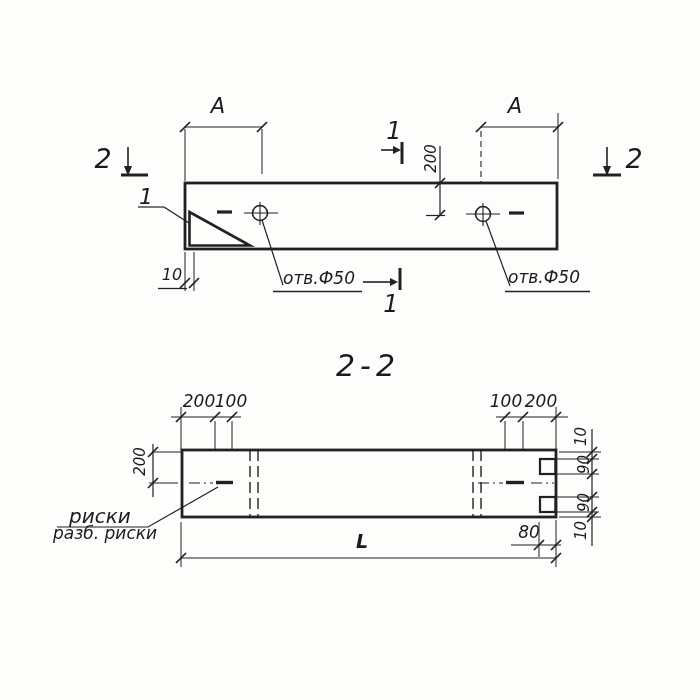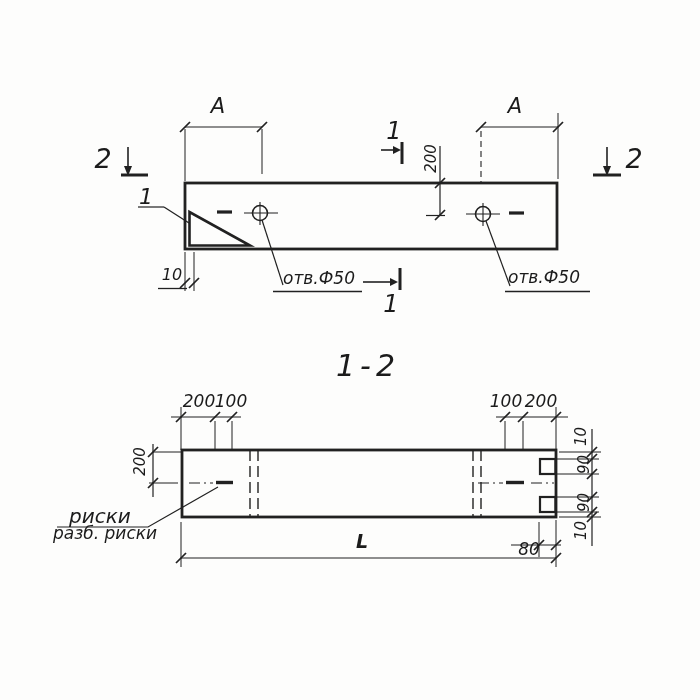--- a/index.html
+++ b/index.html
@@ -203,29 +203,29 @@
   <div class="lbl" style="left:381px;top:119px;width:26px;font-size:24px;">1</div>
   <div class="lbl" style="left:378px;top:292px;width:26px;font-size:24px;">1</div>
   <div class="lbl" style="left:136px;top:186px;width:20px;font-size:22px;">1</div>
   <div class="lbl" style="left:203px;top:96px;width:30px;font-size:21px;">A</div>
   <div class="lbl" style="left:500px;top:96px;width:30px;font-size:21px;">A</div>
   <div class="lbl rot" style="left:406px;top:151px;width:50px;font-size:15px;">200</div>
   <div class="lbl" style="left:157px;top:267px;width:30px;font-size:16px;">10</div>
   <div class="lbl" style="left:283px;top:270px;font-size:17px;">отв.Ф50</div>
   <div class="lbl" style="left:508px;top:269px;font-size:17px;">отв.Ф50</div>
 
-  <div class="lbl" style="left:336px;top:351px;font-size:30px;letter-spacing:5px;">1-2</div>
+  <div class="lbl" style="left:336px;top:351px;font-size:30px;letter-spacing:5px;">2-2</div>
 
   <div class="lbl" style="left:180px;top:393px;width:38px;font-size:17px;">200</div>
   <div class="lbl" style="left:212px;top:393px;width:38px;font-size:17px;">100</div>
   <div class="lbl" style="left:487px;top:393px;width:38px;font-size:17px;">100</div>
   <div class="lbl" style="left:521px;top:393px;width:40px;font-size:17px;">200</div>
   <div class="lbl rot" style="left:115px;top:454px;width:50px;font-size:15px;">200</div>
   <div class="lbl rot" style="left:561px;top:429px;width:40px;font-size:15px;">10</div>
   <div class="lbl rot" style="left:564px;top:457px;width:40px;font-size:15px;">90</div>
   <div class="lbl rot" style="left:564px;top:495px;width:40px;font-size:15px;">90</div>
   <div class="lbl rot" style="left:561px;top:523px;width:40px;font-size:15px;">10</div>
-  <div class="lbl" style="left:514px;top:541px;width:30px;font-size:17px;">80</div>
+  <div class="lbl" style="left:514px;top:524px;width:30px;font-size:17px;">80</div>
   <div class="lbl" style="left:350px;top:532px;width:24px;font-size:19px;font-weight:bold;">L</div>
   <div class="lbl" style="left:69px;top:506px;font-size:20px;">риски</div>
   <div class="lbl" style="left:53px;top:525px;font-size:17px;">разб. риски</div>
 
 </div>
 
 </body></html>

